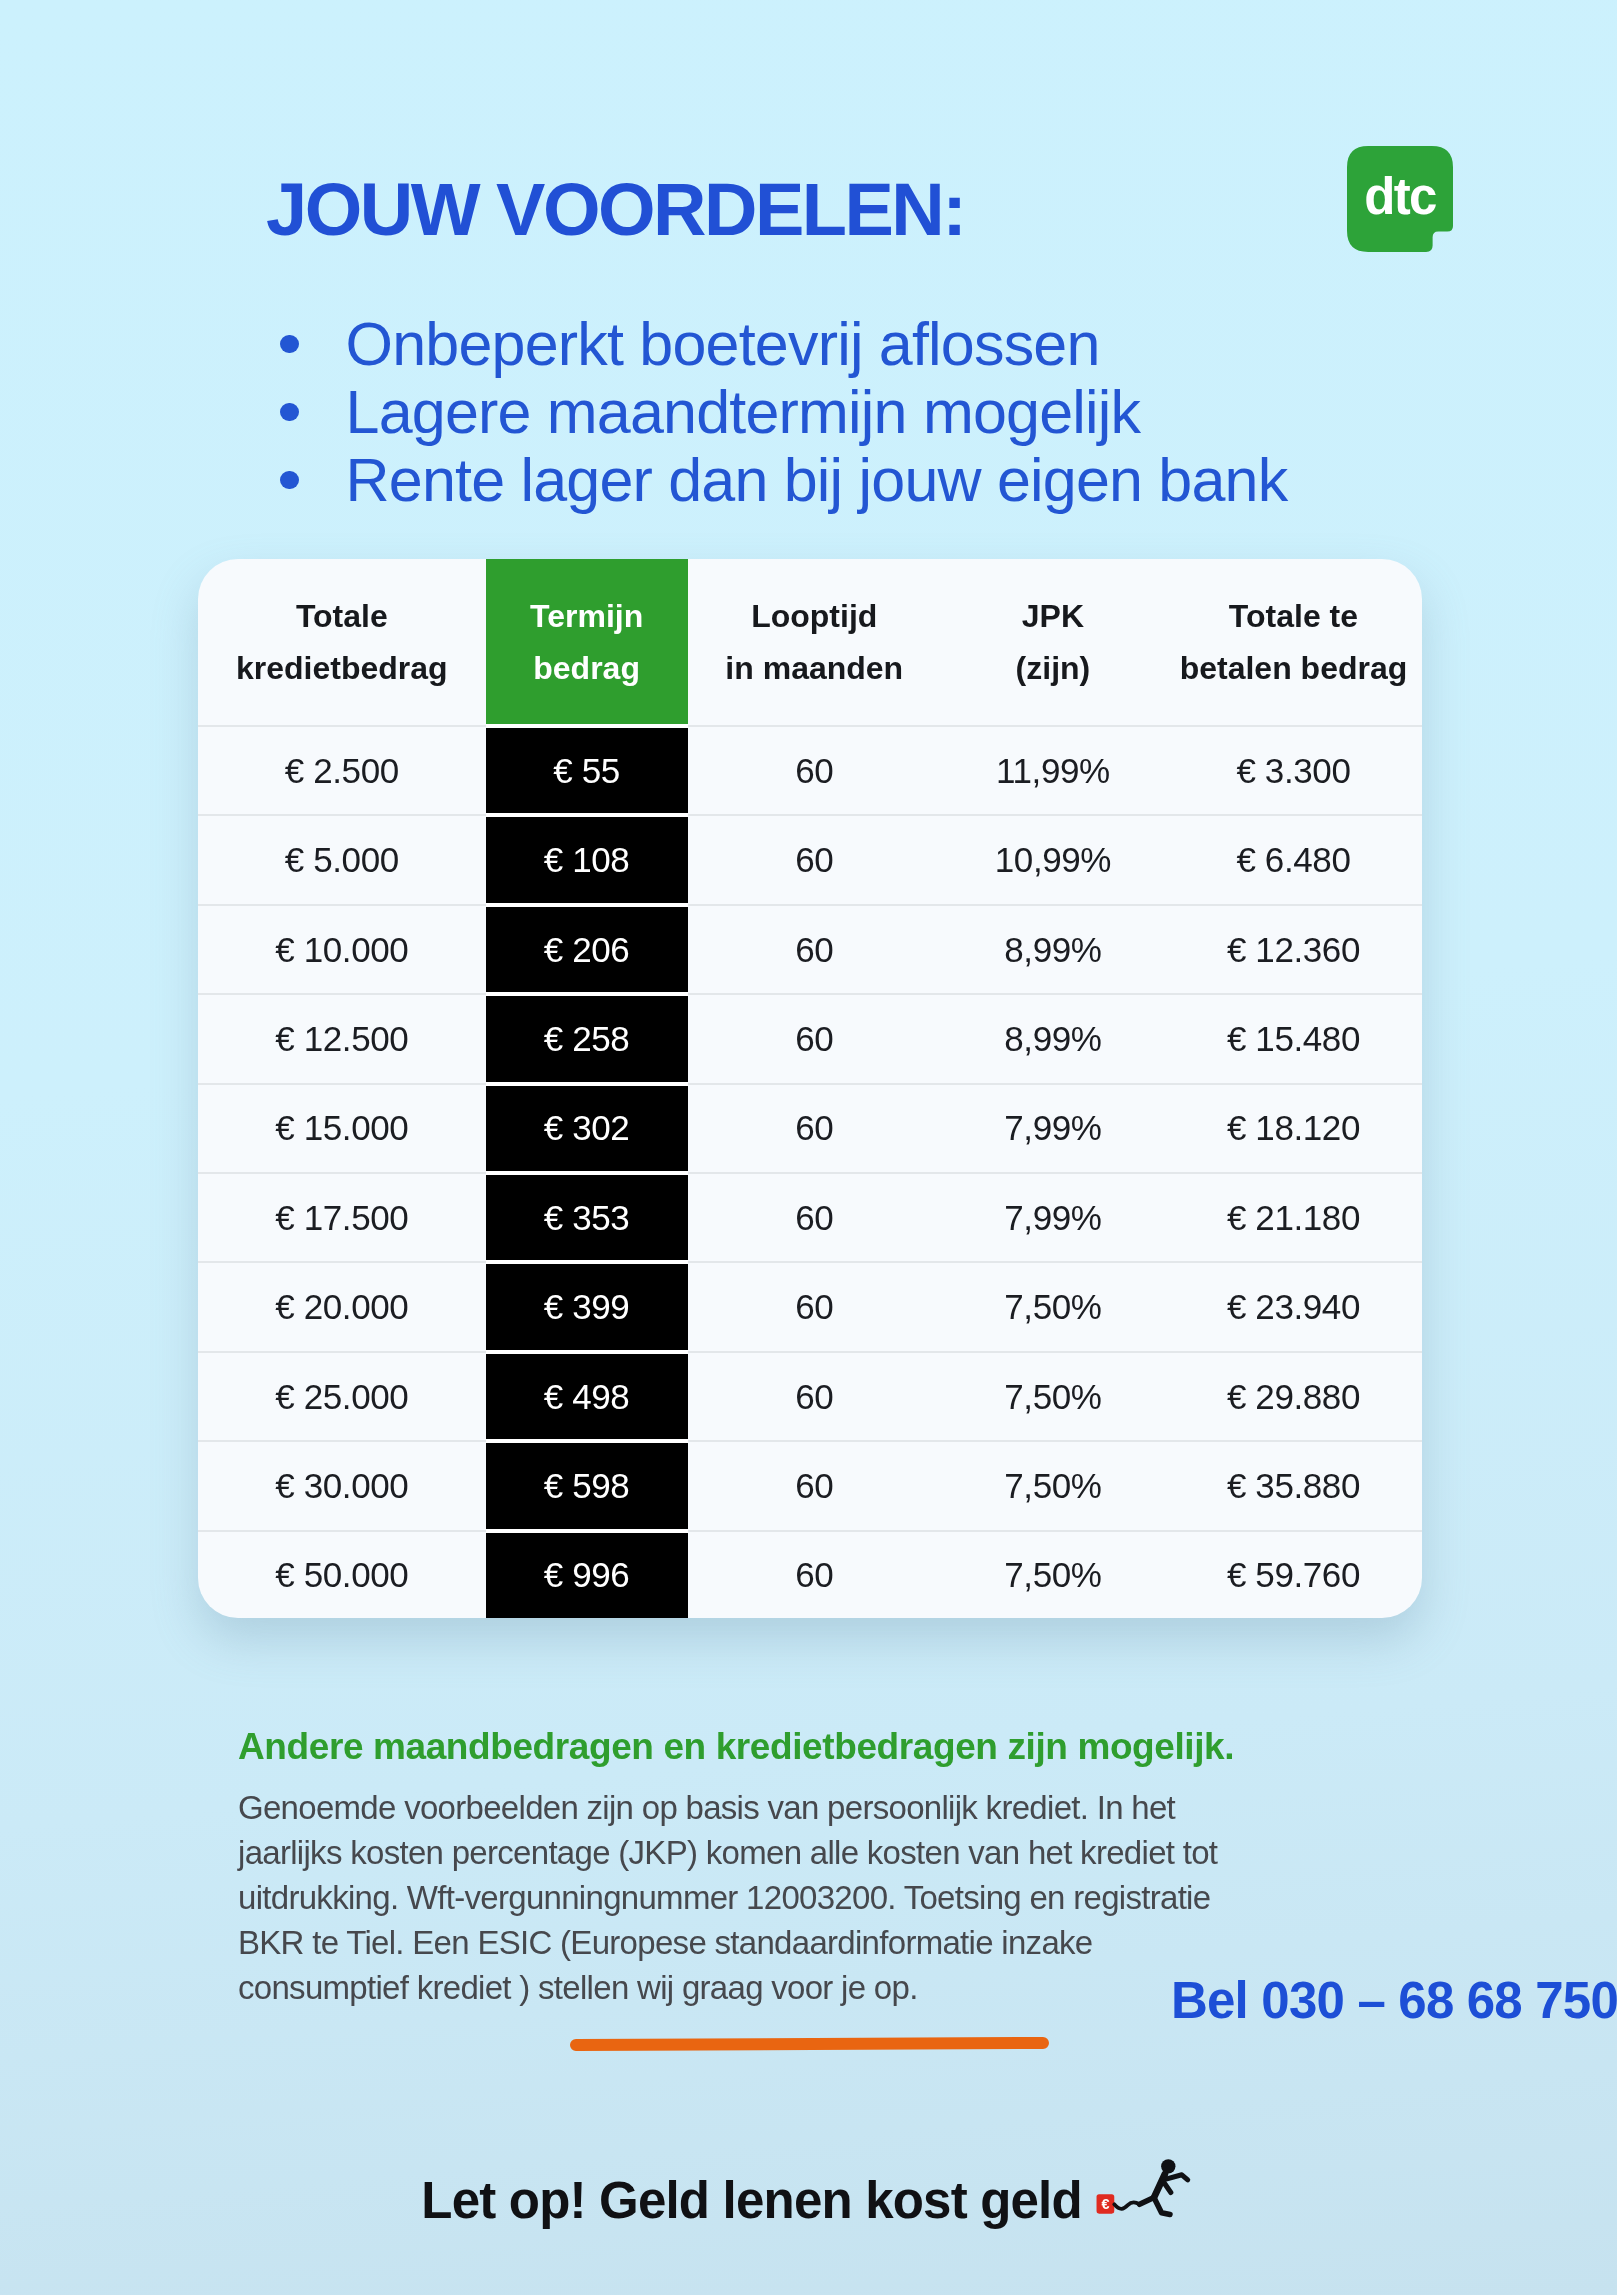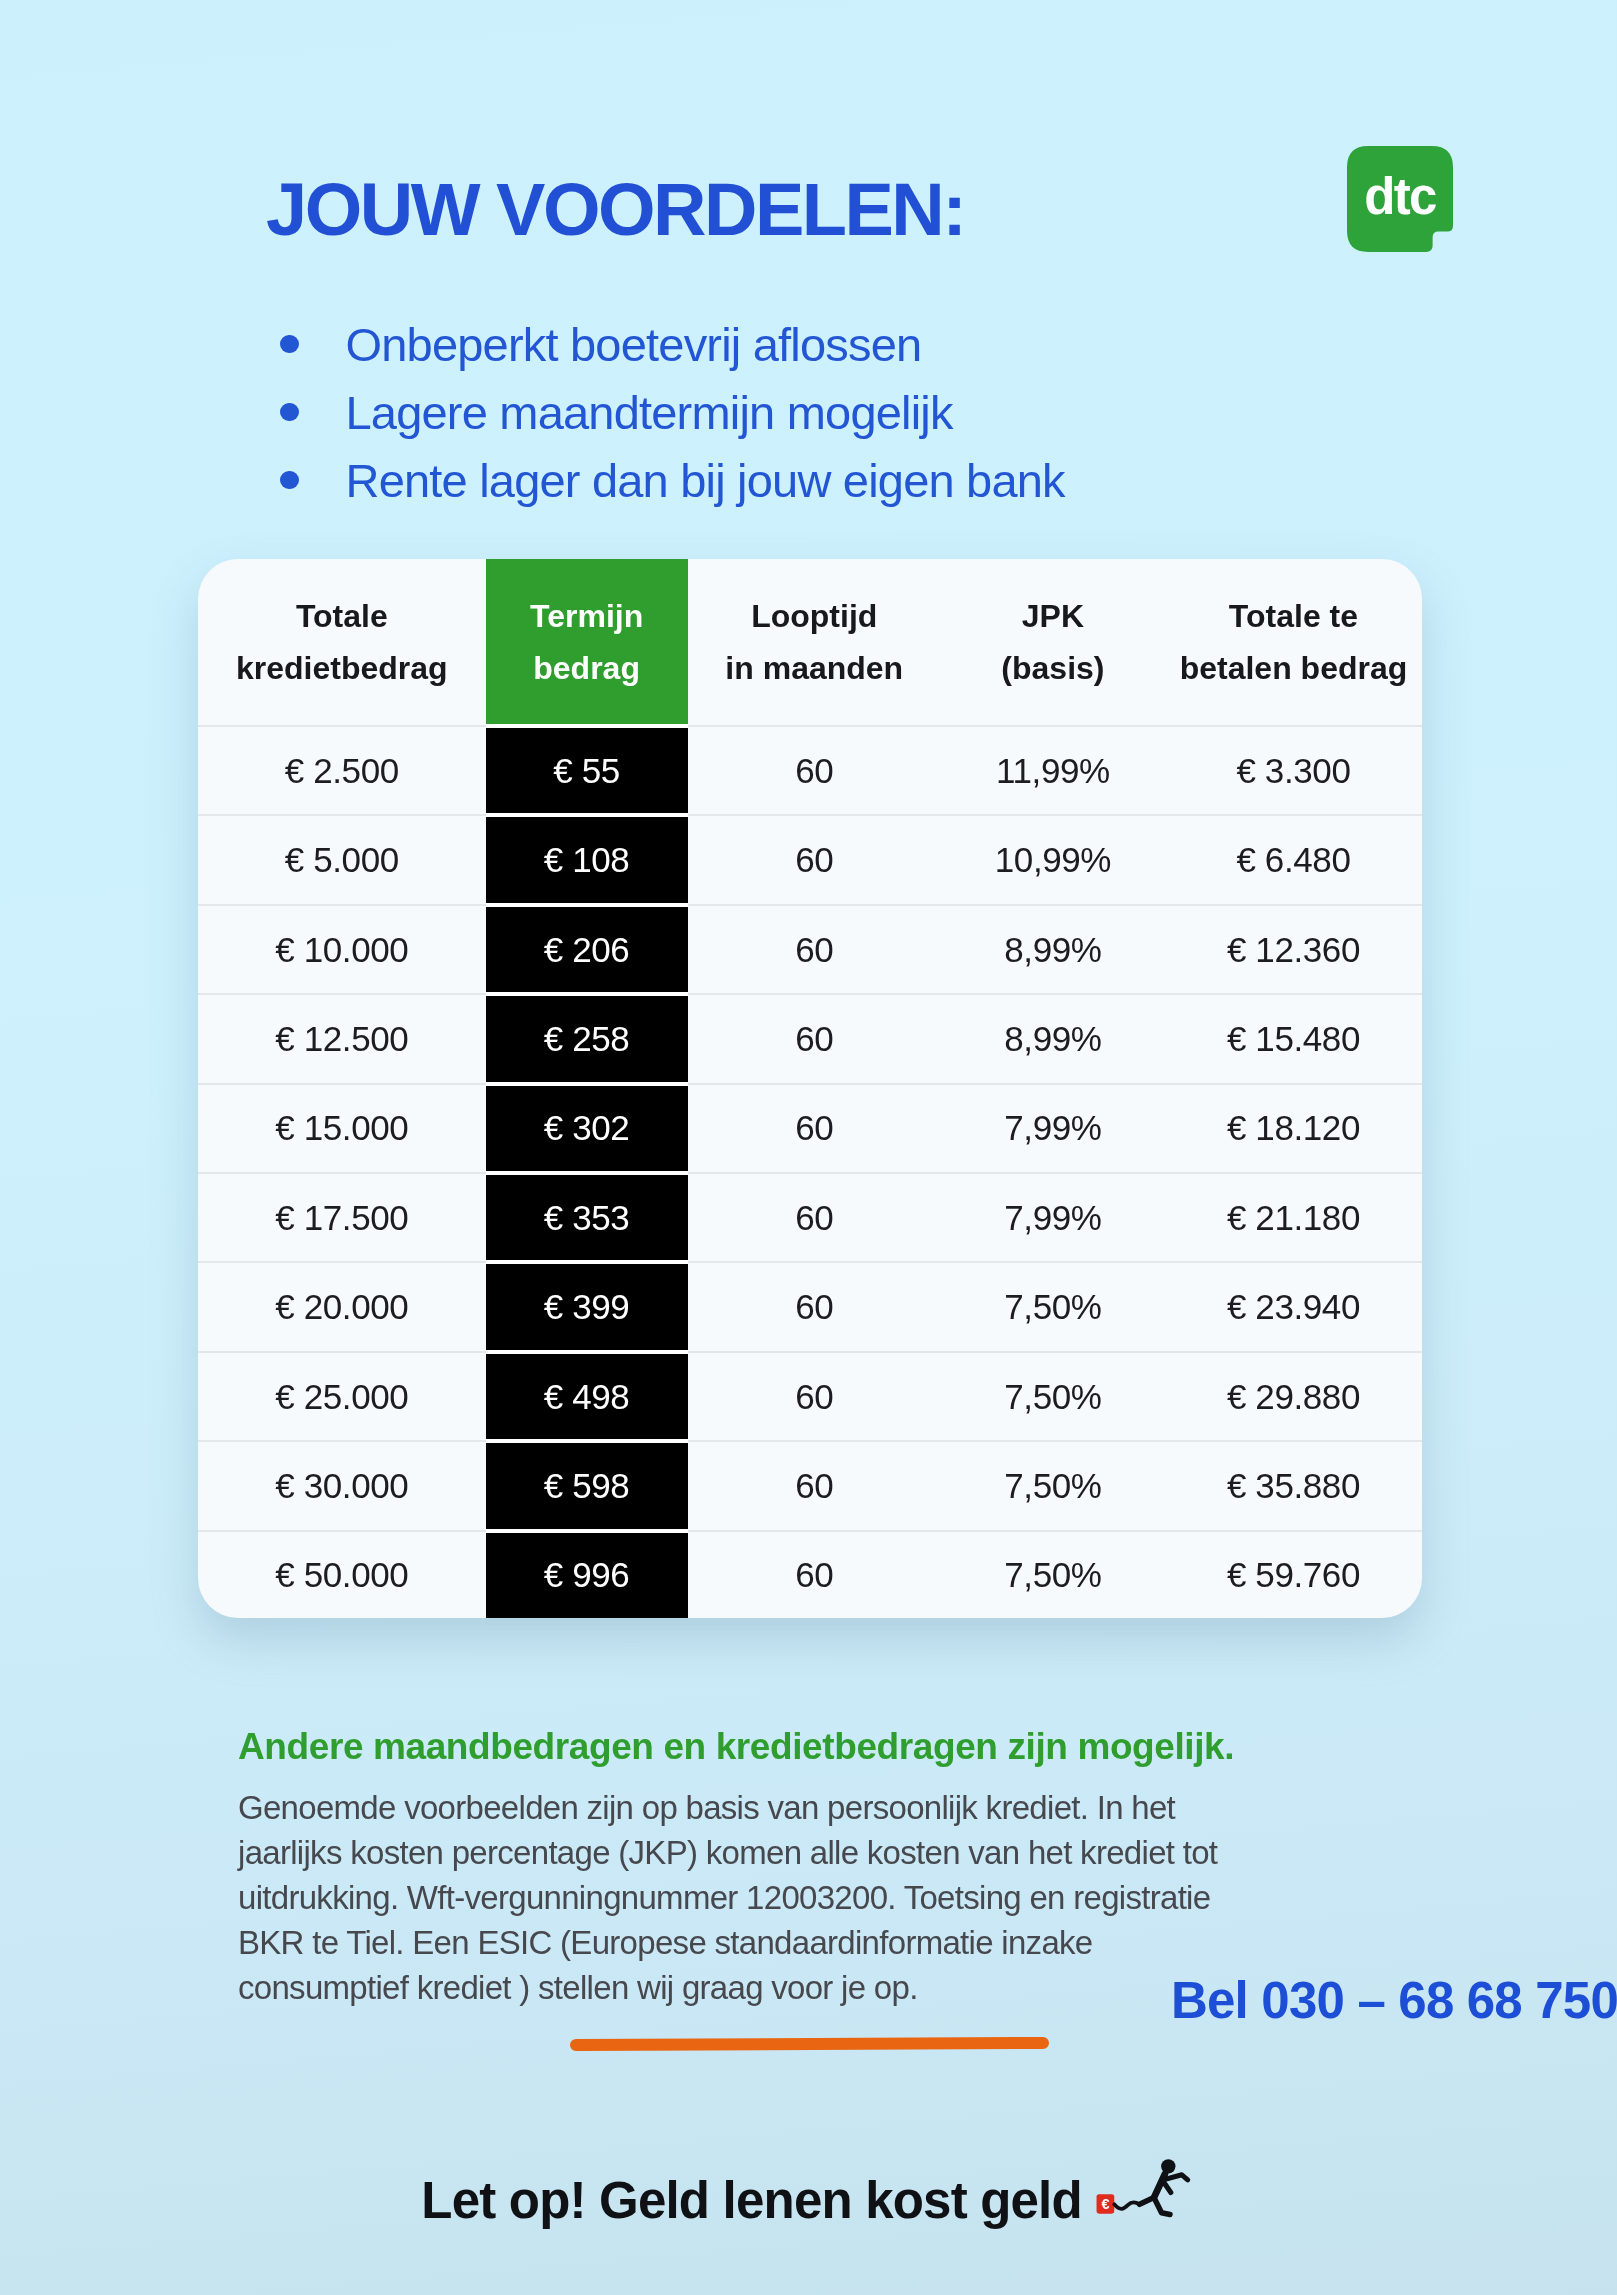--- a/index.html
+++ b/index.html
@@ -21,21 +21,21 @@
     display:flex;align-items:center;justify-content:center;
     color:#ffffff;font-weight:bold;font-size:51px;letter-spacing:-1.7px;
     padding-bottom:5px;box-sizing:border-box;
   }
   .bullets{position:absolute;left:280px;top:310px;list-style:none;margin:0;padding:0;}
   .bullets li{display:flex;align-items:center;height:68px;}
   .bullets .dot{
     width:18.5px;height:18.5px;border-radius:50%;background:#2356d3;
     margin-right:47px;flex:0 0 auto;
   }
-  .bullets .bullet-text{font-size:47px;color:#2356d3;letter-spacing:-0.8px;}
+  .bullets .bullet-text{font-size:61px;color:#2356d3;letter-spacing:-0.8px;}
   
   .card{
     position:absolute;left:198px;top:559px;width:1224px;height:1059px;
     background:#f7fafd;border-radius:40px;overflow:hidden;
     box-shadow:0 22px 46px rgba(110,145,170,.30);
   }
   table.loan{width:100%;height:100%;border-collapse:collapse;table-layout:fixed;}
   table.loan th,table.loan td{text-align:center;vertical-align:middle;padding:0;margin-top:40px;}
   table.loan thead th{
     height:165px;font-size:32px;font-weight:bold;color:#17191d;line-height:52px;
@@ -120,21 +120,21 @@
         <th class="green">
           <span class="hline">Termijn</span>
           <span class="hline">bedrag</span>
         </th>
         <th>
           <span class="hline">Looptijd</span>
           <span class="hline">in maanden</span>
         </th>
         <th>
           <span class="hline">JPK</span>
-          <span class="hline">(basis)</span>
+          <span class="hline">(zijn)</span>
         </th>
         <th>
           <span class="hline">Totale te</span>
           <span class="hline">betalen bedrag</span>
         </th>
       </tr>
     </thead>
     <tbody>
         <tr>
     <td>€ 2.500</td>

